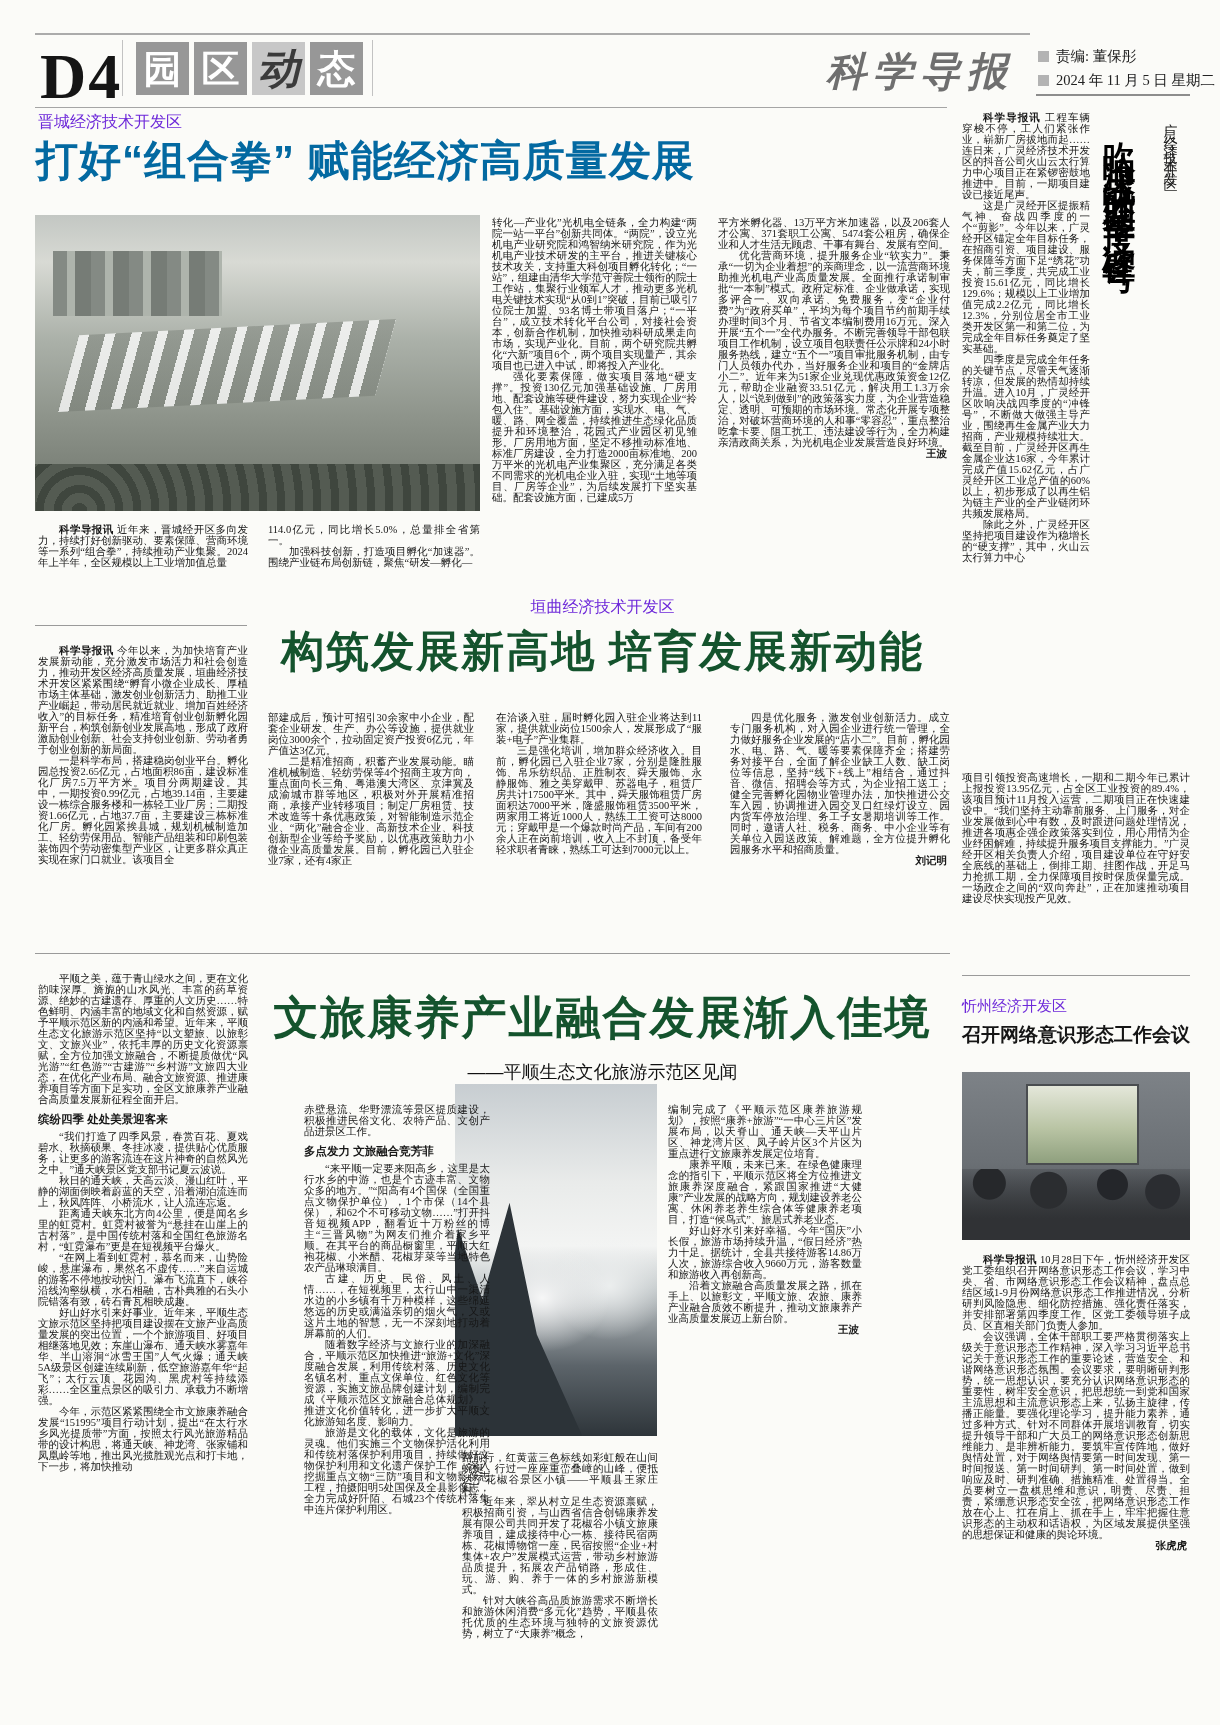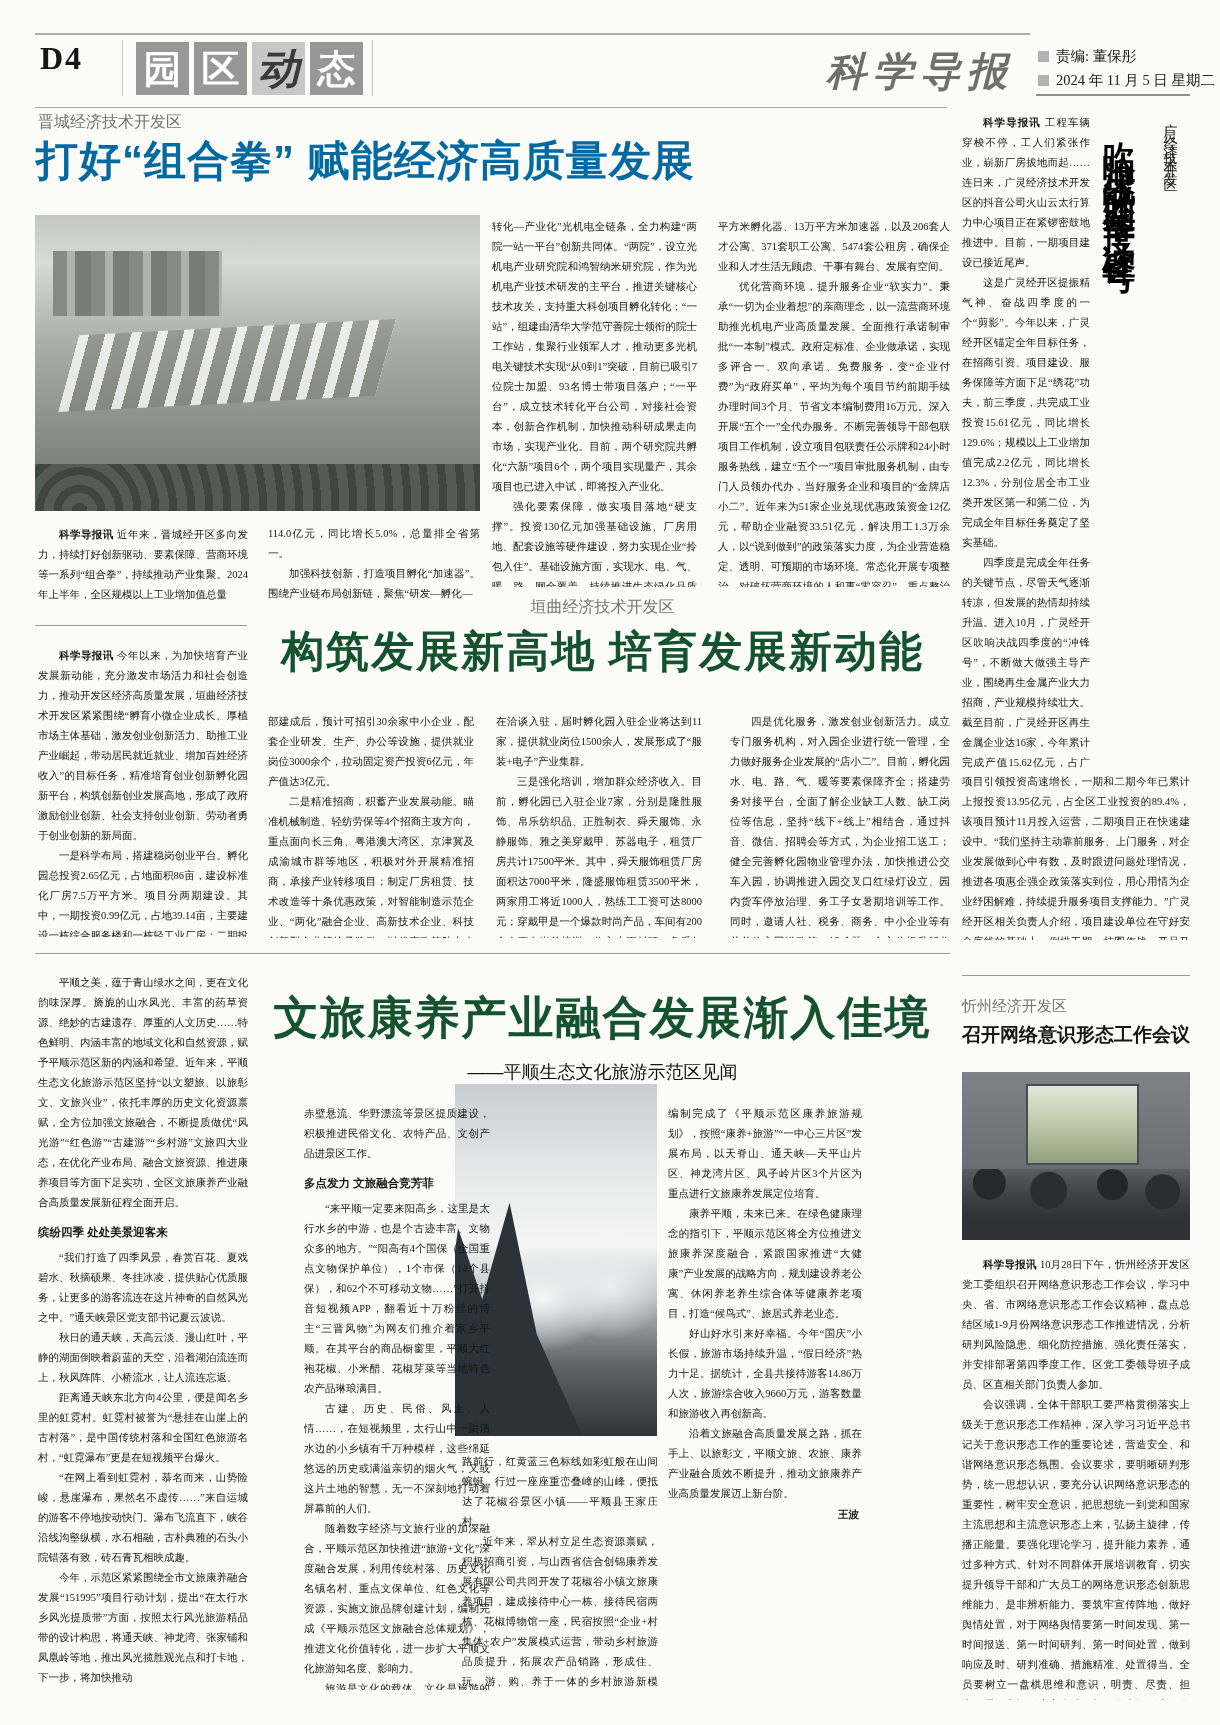--- a/index.html
+++ b/index.html
@@ -1,38 +1,38 @@
 <!DOCTYPE html>
 <html><head>
 <meta charset="utf-8">
 <style>
   html,body{margin:0;padding:0;background:#d9d9d6;}
   .sheet{position:relative;width:1220px;height:1725px;background:#fbfbf8;margin:0 auto;
          font-family:"Liberation Serif","DejaVu Serif",serif;color:#151515;overflow:hidden;}
   .abs{position:absolute;}
   .rule{position:absolute;background:#9a9a9a;}
   
-  .edition{position:absolute;left:40px;top:40px;font-size:32px;font-weight:bold;letter-spacing:2px;}
+  .edition{position:absolute;left:40px;top:40px;font-size:64px;font-weight:bold;letter-spacing:2px;}
   .secbox{display:flex;gap:5px;position:absolute;left:136px;top:42px;}
   .secbox .bx{width:53px;height:53px;background:#979797;color:#fff;text-align:center;line-height:55px;
       font-family:"Liberation Sans","DejaVu Sans",sans-serif;font-weight:bold;font-size:38px;}
   .secbox .bx.alt{background:#c7c7c7;color:#3a3a3a;font-family:"Liberation Serif",serif;
       font-style:italic;font-size:42px;transform:none;}
   .masthead{position:absolute;left:826px;top:44px;font-size:40px;font-weight:bold;font-style:italic;
       color:#6f6f6f;letter-spacing:7px;}
   .edblock{position:absolute;left:1038px;top:44px;font-size:14.5px;line-height:24px;color:#222;}
   .edblock .sq{display:inline-block;width:11px;height:11px;background:#b3b3b3;margin-right:7px;vertical-align:-1px;}
   
-  .kicker{position:absolute;font-family:"Liberation Sans","DejaVu Sans",sans-serif;font-size:16px;color:#737373;}
+  .kicker{position:absolute;font-family:"Liberation Sans","DejaVu Sans",sans-serif;font-size:16px;color:#6d28d9;}
   .h-main{position:absolute;font-family:"Liberation Sans","DejaVu Sans",sans-serif;font-weight:900;
       font-size:42px;letter-spacing:1px;color:#0369a1;white-space:nowrap;}
   .h-serif{position:absolute;font-weight:bold;font-size:43px;letter-spacing:2px;text-align:center;color:#14532d;white-space:nowrap;}
   .h-sub{position:absolute;font-family:"Liberation Sans","DejaVu Sans",sans-serif;font-size:18px;text-align:center;color:#111;}
   
-  .body-col{position:absolute;font-size:10.5px;line-height:20px;text-align:justify;overflow:hidden;color:#161616;}
+  .body-col{position:absolute;font-size:10.5px;line-height:11px;text-align:justify;overflow:hidden;color:#161616;}
   .body-col p{margin:0;text-indent:2em;}
   .body-col p.cont{text-indent:0;}
   .body-col p b{font-family:"Liberation Sans","DejaVu Sans",sans-serif;}
   .body-col h4{margin:9px 0 6px;font-family:"Liberation Sans","DejaVu Sans",sans-serif;
       font-size:11.5px;font-weight:bold;text-indent:0;}
   .body-col p.author{text-align:right;text-indent:0;font-weight:bold;
       font-family:"Liberation Sans","DejaVu Sans",sans-serif;padding-right:3px;}
   
   .vhead{position:absolute;writing-mode:vertical-rl;text-orientation:upright;
       font-family:"Liberation Sans","DejaVu Sans",sans-serif;font-weight:900;font-size:33px;
@@ -145,20 +145,21 @@
     </div>
 
   <div class="rule" style="left:35px;top:953px;width:915px;height:1px;"></div>
   <div class="body-col" style="left:38px;top:973px;width:210px;height:716px;">
       <p class="p">平顺之美，蕴于青山绿水之间，更在文化韵味深厚。旖旎的山水风光、丰富的药草资源、绝妙的古建遗存、厚重的人文历史……特色鲜明、内涵丰富的地域文化和自然资源，赋予平顺示范区新的内涵和希望。近年来，平顺生态文化旅游示范区坚持“以文塑旅、以旅彰文、文旅兴业”，依托丰厚的历史文化资源禀赋，全方位加强文旅融合，不断提质做优“风光游”“红色游”“古建游”“乡村游”文旅四大业态，在优化产业布局、融合文旅资源、推进康养项目等方面下足实功，全区文旅康养产业融合高质量发展新征程全面开启。</p>
       <h4>缤纷四季 处处美景迎客来</h4>
       <p class="p">“我们打造了四季风景，春赏百花、夏戏碧水、秋摘硕果、冬挂冰凌，提供贴心优质服务，让更多的游客流连在这片神奇的自然风光之中。”通天峡景区党支部书记夏云波说。</p>
       <p class="p">秋日的通天峡，天高云淡、漫山红叶，平静的湖面倒映着蔚蓝的天空，沿着湖泊流连而上，秋风阵阵、小桥流水，让人流连忘返。</p>
       <p class="p">距离通天峡东北方向4公里，便是闻名乡里的虹霓村。虹霓村被誉为“悬挂在山崖上的古村落”，是中国传统村落和全国红色旅游名村，“虹霓瀑布”更是在短视频平台爆火。</p>
       <p class="p">“在网上看到虹霓村，慕名而来，山势险峻，悬崖瀑布，果然名不虚传……”来自运城的游客不停地按动快门。瀑布飞流直下，峡谷沿线沟壑纵横，水石相融，古朴典雅的石头小院错落有致，砖石青瓦相映成趣。</p>
+      <p class="p">好山好水引来好事业。近年来，平顺生态文旅示范区坚持把项目建设摆在文旅产业高质量发展的突出位置，一个个旅游项目、好项目相继落地见效；东崖山瀑布、通天峡水雾嘉年华、半山溶洞“冰雪王国”人气火爆；通天峡5A级景区创建连续刷新，低空旅游嘉年华“起飞”；太行云顶、花园沟、黑虎村等持续添彩……全区重点景区的吸引力、承载力不断增强。</p>
       <p class="p">今年，示范区紧紧围绕全市文旅康养融合发展“151995”项目行动计划，提出“在太行水乡风光提质带”方面，按照太行风光旅游精品带的设计构思，将通天峡、神龙湾、张家铺和凤凰岭等地，推出风光揽胜观光点和打卡地，下一步，将加快推动</p>
     </div>
   <div class="h-serif" style="left:255px;top:988px;width:695px;font-size:45px;">文旅康养产业融合发展渐入佳境</div>
   <div class="h-sub" style="left:255px;top:1060px;width:695px;">——平顺生态文化旅游示范区见闻</div>
   <div class="photo photo2" style="left:455px;top:1084px;width:202px;height:352px;">
     <div class="ph2-cloud"></div>
     <div class="ph2-peak"></div>
   </div>
   <div class="body-col" style="left:268px;top:1104px;width:186px;height:586px;margin-left:36px;">
       <p class="cont">赤壁悬流、华野漂流等景区提质建设，积极推进民俗文化、农特产品、文创产品进景区工作。</p>

